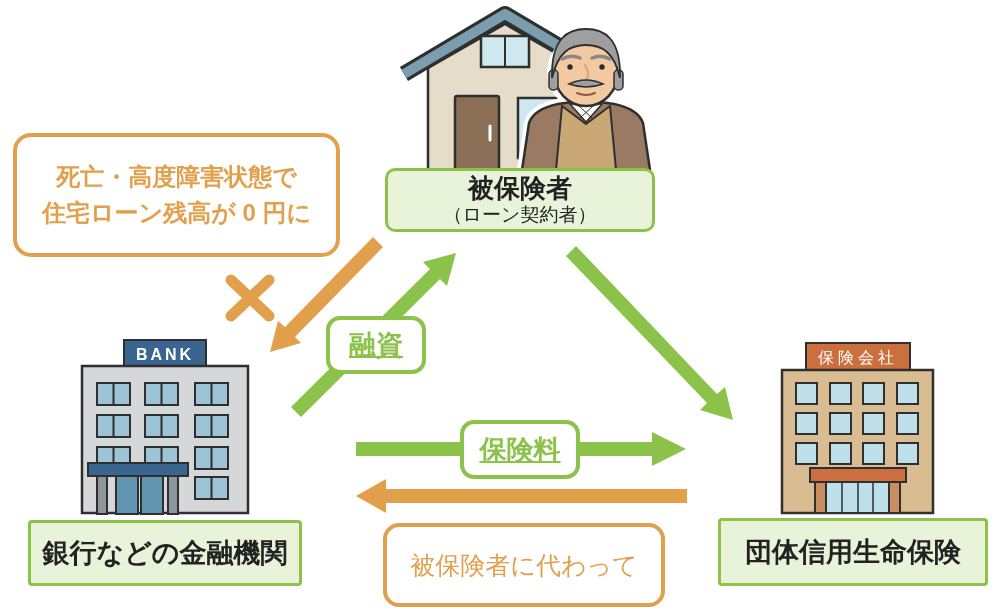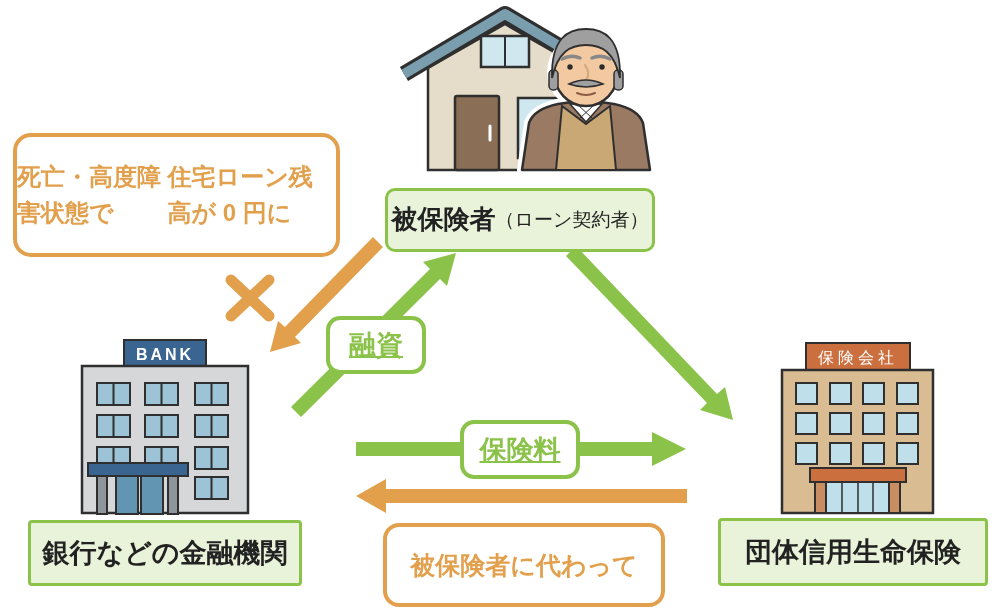--- a/index.html
+++ b/index.html
@@ -1,52 +1,51 @@
 <!DOCTYPE html>
 <html style="--c-green: #8bc34a; --c-light_green: #e9f3da; --c-orange: #e2a04c; --c-dark: #222222; --c-outline: #2f2f2f; --c-bank_wall: #d5d7d8; --c-sign_blue: #3b6591; --c-window_blue: #9cc3d6; --c-pillar_gray: #8f969b; --c-door_blue: #6195b2; --c-insurer_wall: #d9bc92; --c-insurer_accent: #cc6f3f; --c-insurer_window: #bfe0ea; --c-insurer_pillar: #c98d62; --c-house_wall: #e5dcc9; --c-roof_blue: #7a9eae; --c-house_window: #cfe8f0; --c-door_brown: #8a6e55; --c-skin: #f2c9a0; --c-hair_gray: #9f9f9f; --c-jacket_brown: #9b7a64; --c-vest_tan: #c9a876;"><head>
 <meta charset="utf-8">
 <style>
   html,body{margin:0;padding:0;background:#fff;}
   #stage{
     position:relative;width:1000px;height:614px;background:#fff;overflow:hidden;
     font-family:"Liberation Sans","DejaVu Sans",sans-serif;
   }
   #art{position:absolute;left:0;top:0;z-index:1;}
-  .lbl{position:absolute;z-index:2;box-sizing:border-box;display:flex;flex-direction:row;
+  .lbl{position:absolute;z-index:2;box-sizing:border-box;display:flex;flex-direction:column;
        align-items:center;justify-content:center;text-align:left;}
   .callout{
     left:13px;top:133px;width:327px;height:124px;
     background:#fff;border:4px solid var(--c-orange,#e2a04c);border-radius:18px;
     color:var(--c-orange,#e2a04c);font-weight:bold;font-size:24px;line-height:1.5;
   }
   .insured{
     left:385px;top:168px;width:270px;height:64px;
     background:var(--c-light_green,#e9f3da);border:3px solid var(--c-green,#8bc34a);border-radius:10px;
     color:var(--c-dark,#222);
-    margin-top:20px;
   }
   .insured .t1{font-size:26px;font-weight:bold;line-height:1.15;}
   .insured .t2{font-size:19px;line-height:1.2;}
   .pill{
     background:#fff;border:4px solid var(--c-green,#8bc34a);border-radius:14px;
     color:var(--c-green,#8bc34a);font-weight:bold;font-size:27px;text-decoration:underline;
   }
   .pill-loan{left:326px;top:316px;width:100px;height:58px;}
   .pill-enroll{left:600px;top:315px;width:100px;height:58px;}
   .pill-premium{left:460px;top:420px;width:120px;height:59px;}
   .orgbox{
     left:28px;top:520px;width:274px;height:66px;
     background:var(--c-light_green,#e9f3da);border:3px solid var(--c-green,#8bc34a);border-radius:4px;
     color:var(--c-dark,#222);font-weight:bold;font-size:27px;
   }
   .orgbox-insurer{left:718px;top:518px;width:270px;height:68px;}
   .repay{
     left:383px;top:523px;width:282px;height:84px;
     background:#fff;border:4px solid var(--c-orange,#e2a04c);border-radius:16px;
-    color:var(--c-orange,#e2a04c);font-weight:bold;font-size:25px;line-height:1.45;
+    color:var(--c-orange,#e2a04c);font-weight:normal;font-size:25px;line-height:1.45;
   }
 </style>
 </head>
 <body>
 
 <div id="stage">
 
   <svg id="art" width="1000" height="614" viewBox="0 0 1000 614">
 
     <g>

